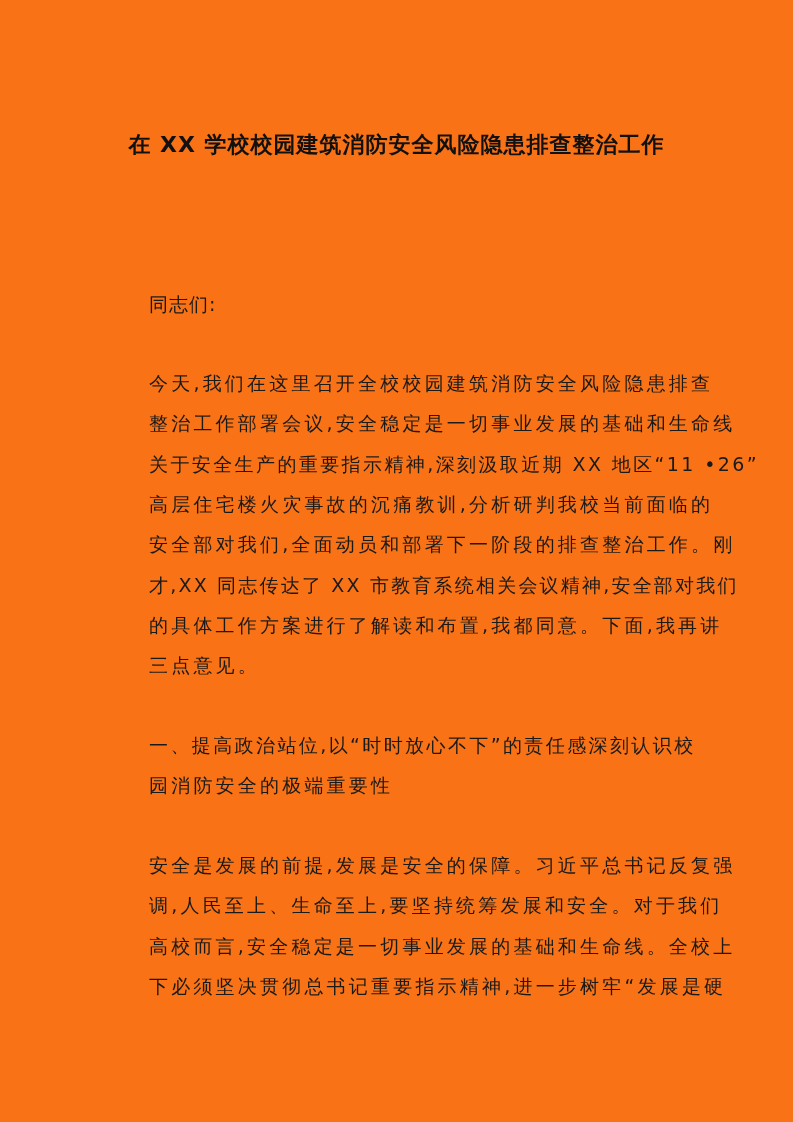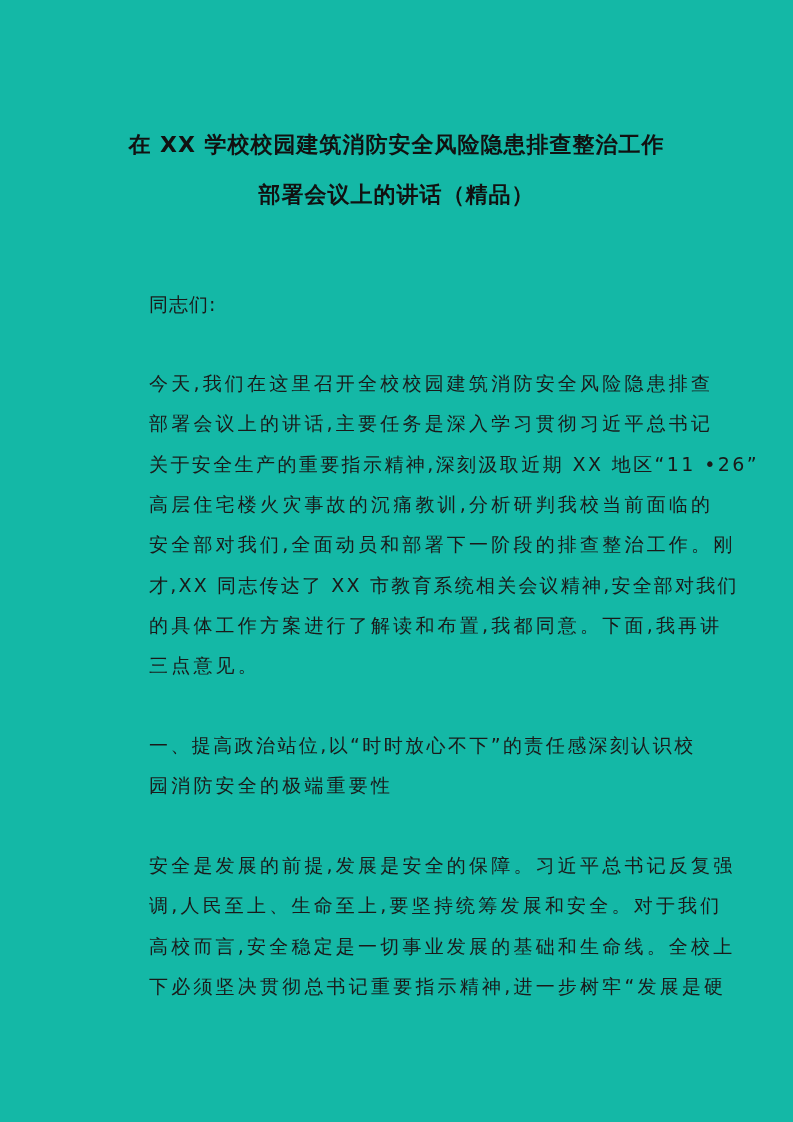--- a/index.html
+++ b/index.html
@@ -1,36 +1,35 @@
 <!DOCTYPE html>
 <html><head>
   <meta charset="utf-8">
   <style>
     html, body { margin: 0; padding: 0; background: #ffffff; }
     body { width: 793px; height: 1122px; position: relative; overflow: hidden;
            font-family: "DejaVu Sans", "Liberation Sans", sans-serif; color: #111111; }
-    .page { position: absolute; left: 0; top: 0; width: 793px; height: 1122px; background: #14b8a6; }
+    .page { position: absolute; left: 0; top: 0; width: 793px; height: 1122px; background: #f97316; }
     .title-line { position: absolute; left: 0; width: 793px; text-align: center;
                   font-size: 22px; font-weight: bold; letter-spacing: 1px; color: #111; }
     .line { position: absolute; left: 121px; width: 560px; font-size: 19px;
             letter-spacing: 3.2px; white-space: nowrap; color: #1a1a1a; margin-left: 28px; }
   </style>
 </head>
 <body>
 
 <div class="page">
 
   <div class="title-line" style="top:130px;">在 XX 学校校园建筑消防安全风险隐患排查整治工作</div>
-  <div class="title-line" style="top:180px;">部署会议上的讲话（精品）</div>
 
   <div class="line" style="top:292px;letter-spacing:1px;">同志们:</div>
 
   <div>
     <div class="line" style="top:371px;">今天,我们在这里召开全校校园建筑消防安全风险隐患排查</div>
-    <div class="line" style="top:411px;">部署会议上的讲话,主要任务是深入学习贯彻习近平总书记</div>
+    <div class="line" style="top:411px;">整治工作部署会议,安全稳定是一切事业发展的基础和生命线</div>
     <div class="line" style="top:452px;letter-spacing:2.4px;">关于安全生产的重要指示精神,深刻汲取近期 XX 地区“11 •26”</div>
     <div class="line" style="top:492px;">高层住宅楼火灾事故的沉痛教训,分析研判我校当前面临的</div>
     <div class="line" style="top:532px;">安全部对我们,全面动员和部署下一阶段的排查整治工作。刚</div>
     <div class="line" style="top:573px;letter-spacing:2.2px;">才,XX 同志传达了 XX 市教育系统相关会议精神,安全部对我们</div>
     <div class="line" style="top:613px;">的具体工作方案进行了解读和布置,我都同意。下面,我再讲</div>
     <div class="line" style="top:653px;">三点意见。</div>
   </div>
 
   <div>
     <div class="line" style="top:733px;letter-spacing:2.4px;">一、提高政治站位,以“时时放心不下”的责任感深刻认识校</div>

